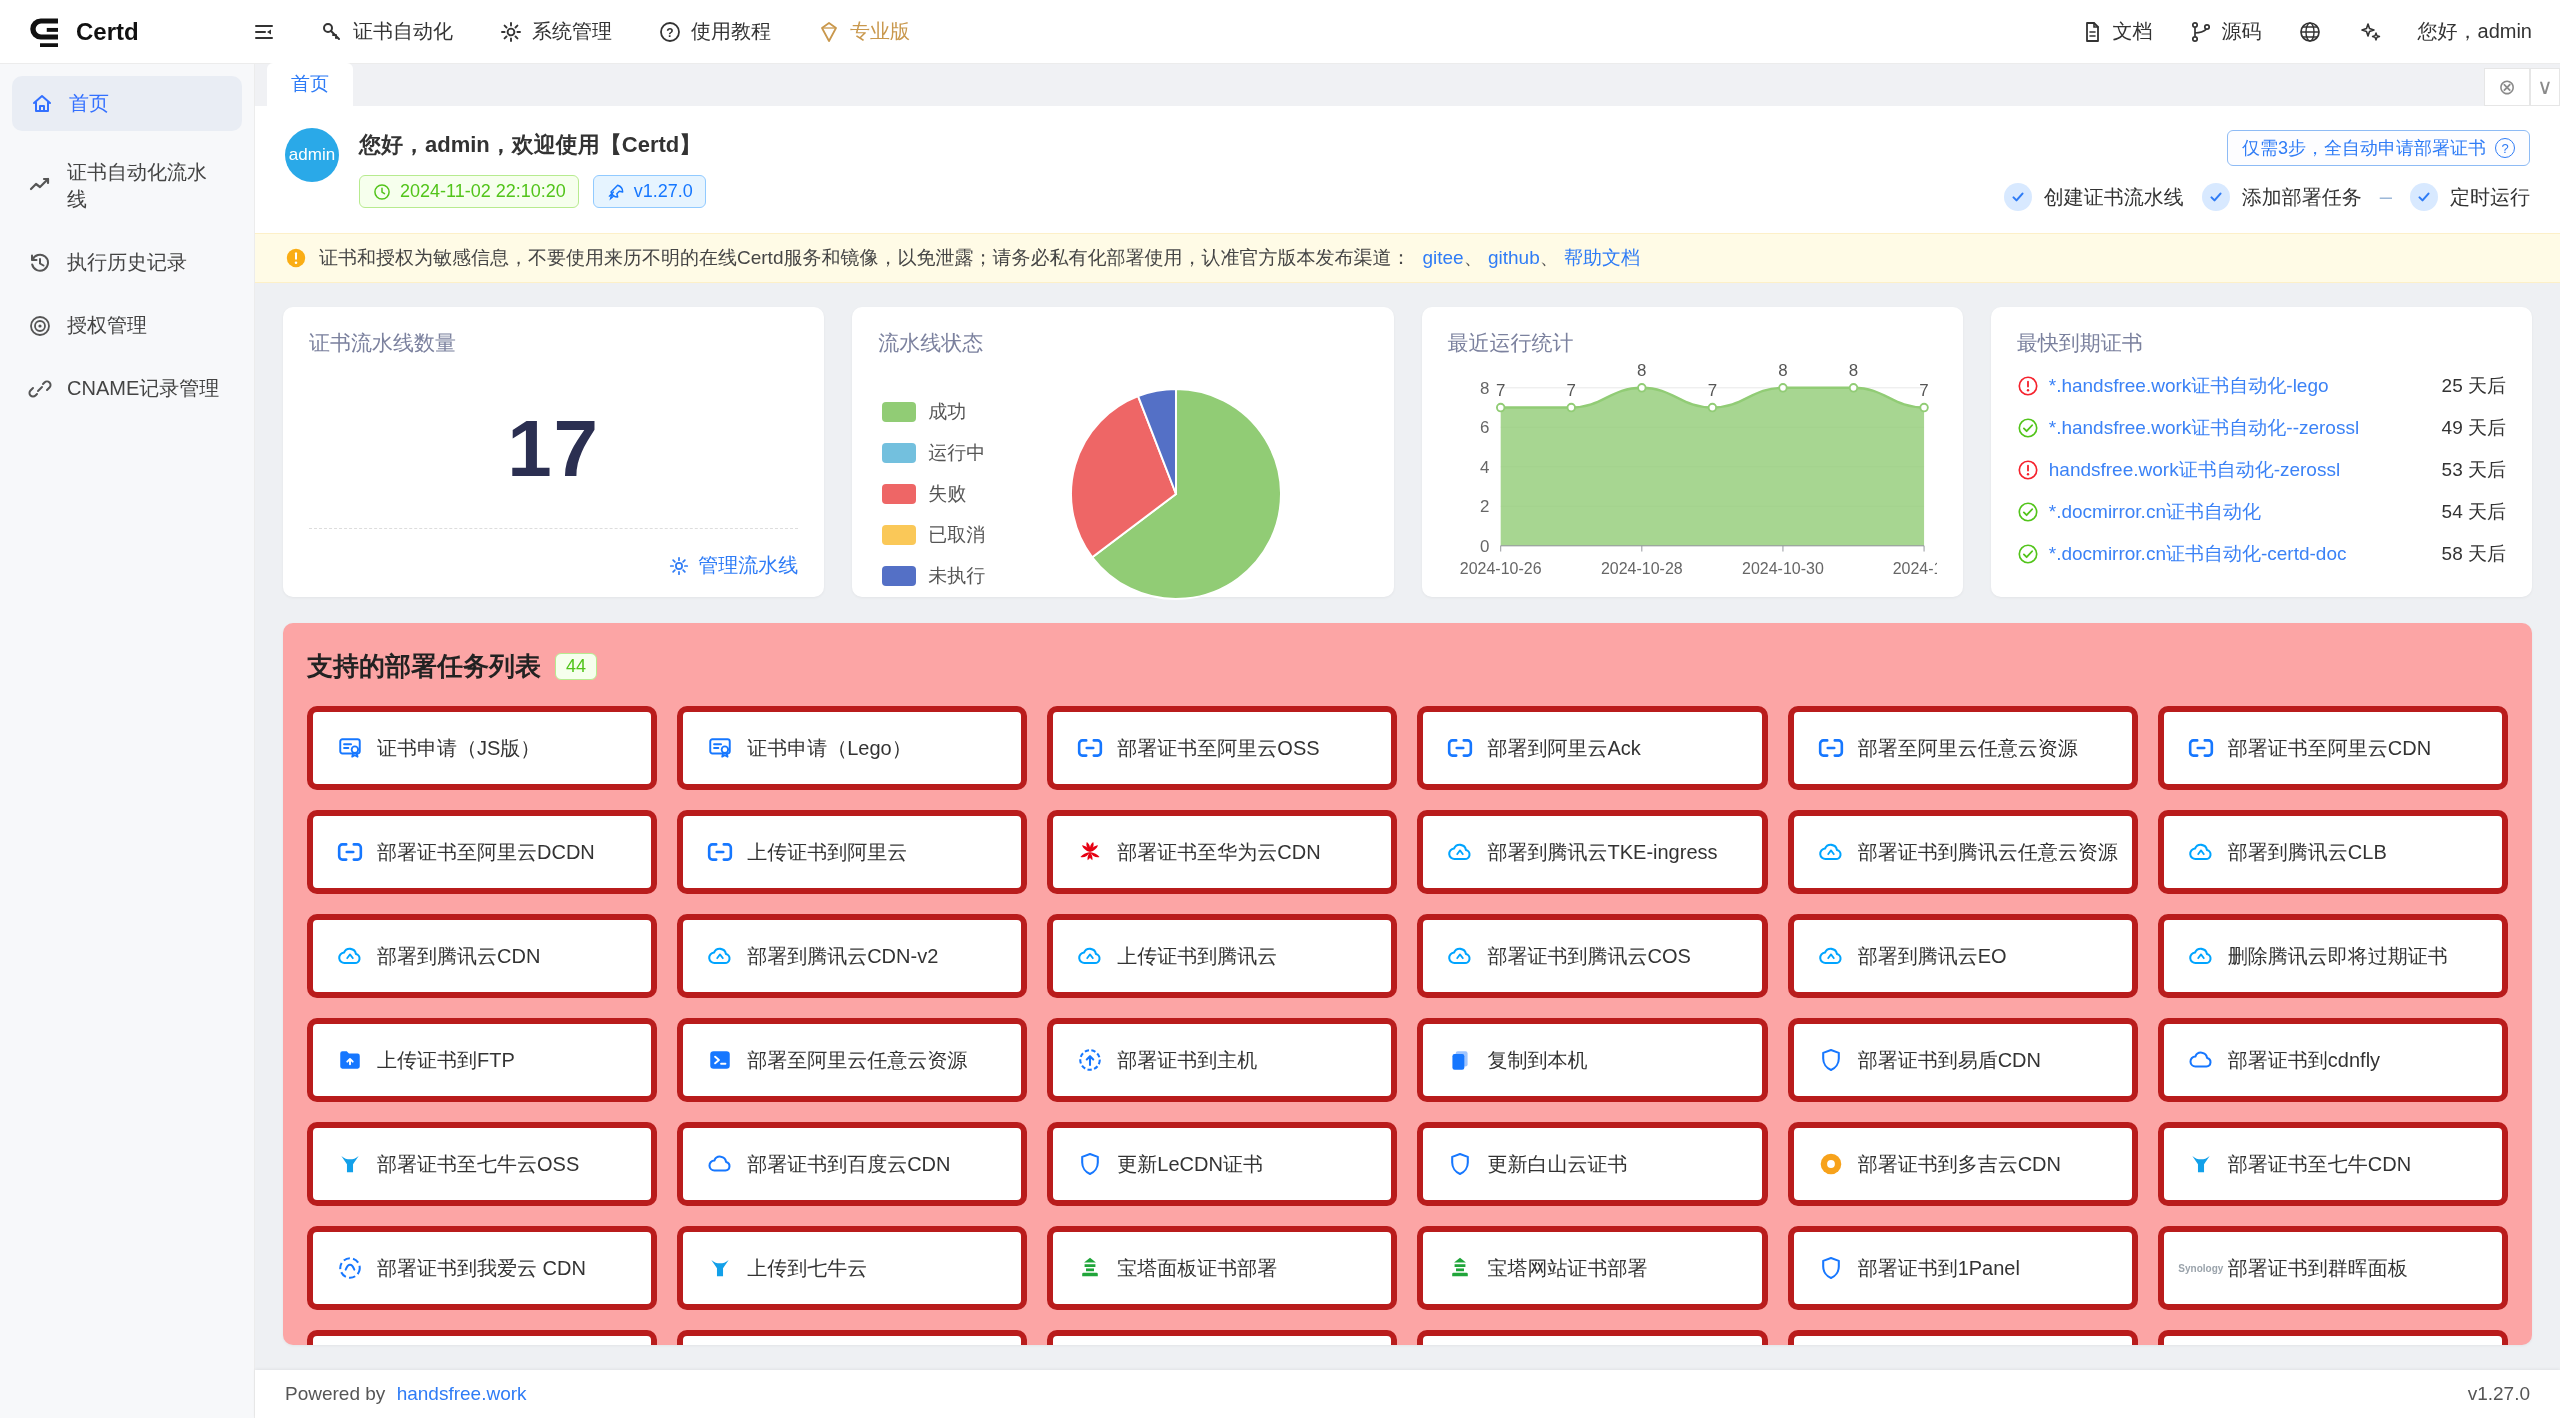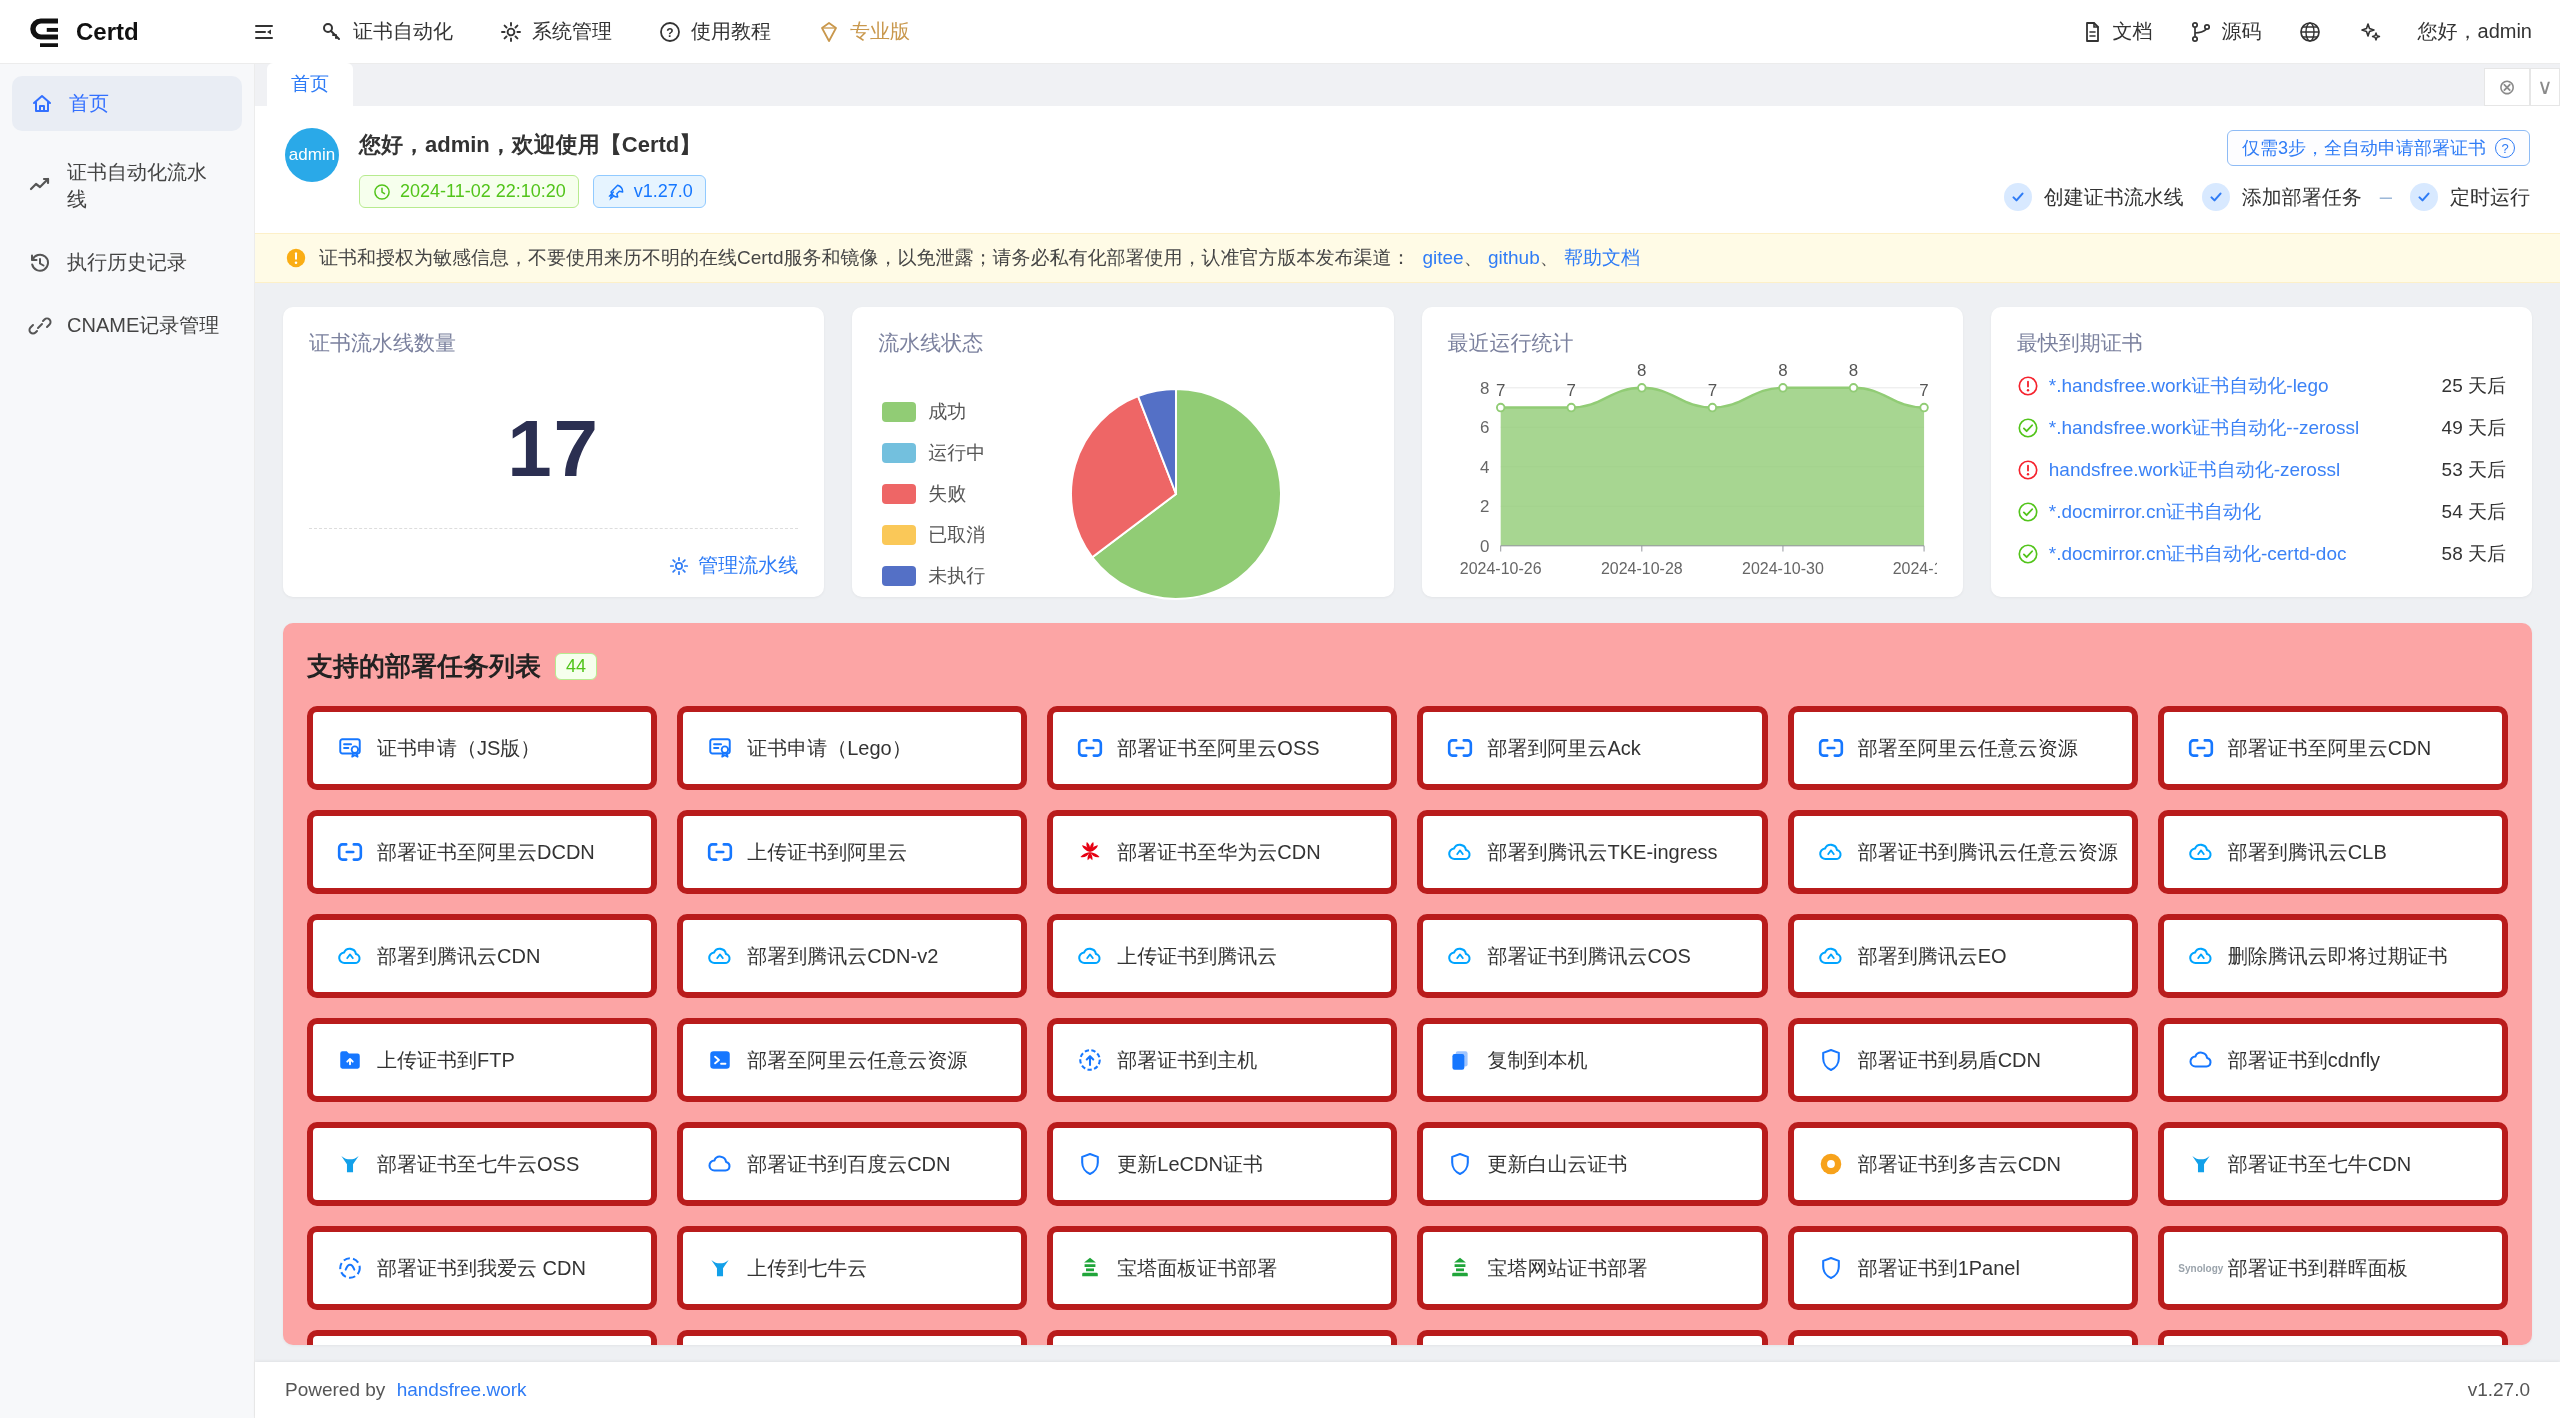--- a/index.html
+++ b/index.html
@@ -88,21 +88,21 @@
           overflow:hidden;flex:0 0 auto;box-shadow:0 1px 3px rgba(0,0,0,0.05);}
   .d-head{display:flex;align-items:center;gap:14px;margin:4px 0 22px;}
   .d-title{font-size:26px;font-weight:bold;color:#222;}
   .d-count{font-size:18px;color:#52c41a;border:1px solid #b7eb8f;background:#f6ffed;border-radius:6px;padding:2px 10px;}
   .tasks{display:grid;grid-template-columns:repeat(6,1fr);gap:20px;}
   .task{border:6px solid #b91c1c;border-radius:10px;height:84px;display:flex;align-items:center;gap:14px;
         padding:0 12px 0 24px;font-size:20px;color:#333;cursor:pointer;background:#fff;}
   .task .icn{width:26px;height:26px;}
   .task-label{white-space:nowrap;overflow:hidden;text-overflow:ellipsis;}
   
-  .footer{height:56px;background:#fff;display:flex;align-items:center;justify-content:space-between;
+  .footer{height:48px;background:#fff;display:flex;align-items:center;justify-content:space-between;
           padding:0 30px;font-size:19px;color:#555;flex:0 0 auto;box-shadow:0 -1px 3px rgba(0,0,0,0.06);}
   .footer .lnk{color:#2f7cf6;cursor:pointer;margin-left:6px;}
   .spacer{flex:1;}
 </style>
 </head>
 <body>
 
 <div id="app">
 
   <div class="navbar">
@@ -223,20 +223,30 @@
         </div>
         <div class="side-item ">
           <span class="icn">
             <svg viewBox="0 0 24 24" xmlns="http://www.w3.org/2000/svg">
               <path d="M4.5 9A8 8 0 1 1 4.2 13.5" fill="none" stroke="currentColor" stroke-width="2" stroke-linecap="round"></path>
               <path d="M4 4.5V9h4.5" fill="none" stroke="currentColor" stroke-width="2" stroke-linecap="round" stroke-linejoin="round"></path>
               <path d="M12 8v4.5l3.5 2" fill="none" stroke="currentColor" stroke-width="2" stroke-linecap="round"></path>
             </svg>
           </span>
           <span>执行历史记录</span>
+        </div>
+        <div class="side-item ">
+          <span class="icn">
+            <svg viewBox="0 0 24 24" xmlns="http://www.w3.org/2000/svg">
+              <circle cx="12" cy="12" r="9" fill="none" stroke="currentColor" stroke-width="1.8"></circle>
+              <circle cx="12" cy="12" r="5" fill="none" stroke="currentColor" stroke-width="1.8"></circle>
+              <circle cx="12" cy="12" r="1.6" fill="currentColor"></circle>
+            </svg>
+          </span>
+          <span>授权管理</span>
         </div>
         <div class="side-item ">
           <span class="icn">
             <svg viewBox="0 0 24 24" xmlns="http://www.w3.org/2000/svg">
               <path d="M10 14l4-4" stroke="currentColor" stroke-width="2" stroke-linecap="round"></path>
               <path d="M9 17l-1.5 1.5a3.5 3.5 0 0 1-5-5L5 11" fill="none" stroke="currentColor" stroke-width="2" stroke-linecap="round"></path>
               <path d="M15 7l1.5-1.5a3.5 3.5 0 0 1 5 5L19 13" fill="none" stroke="currentColor" stroke-width="2" stroke-linecap="round"></path>
             </svg>
           </span>
           <span>CNAME记录管理</span>

